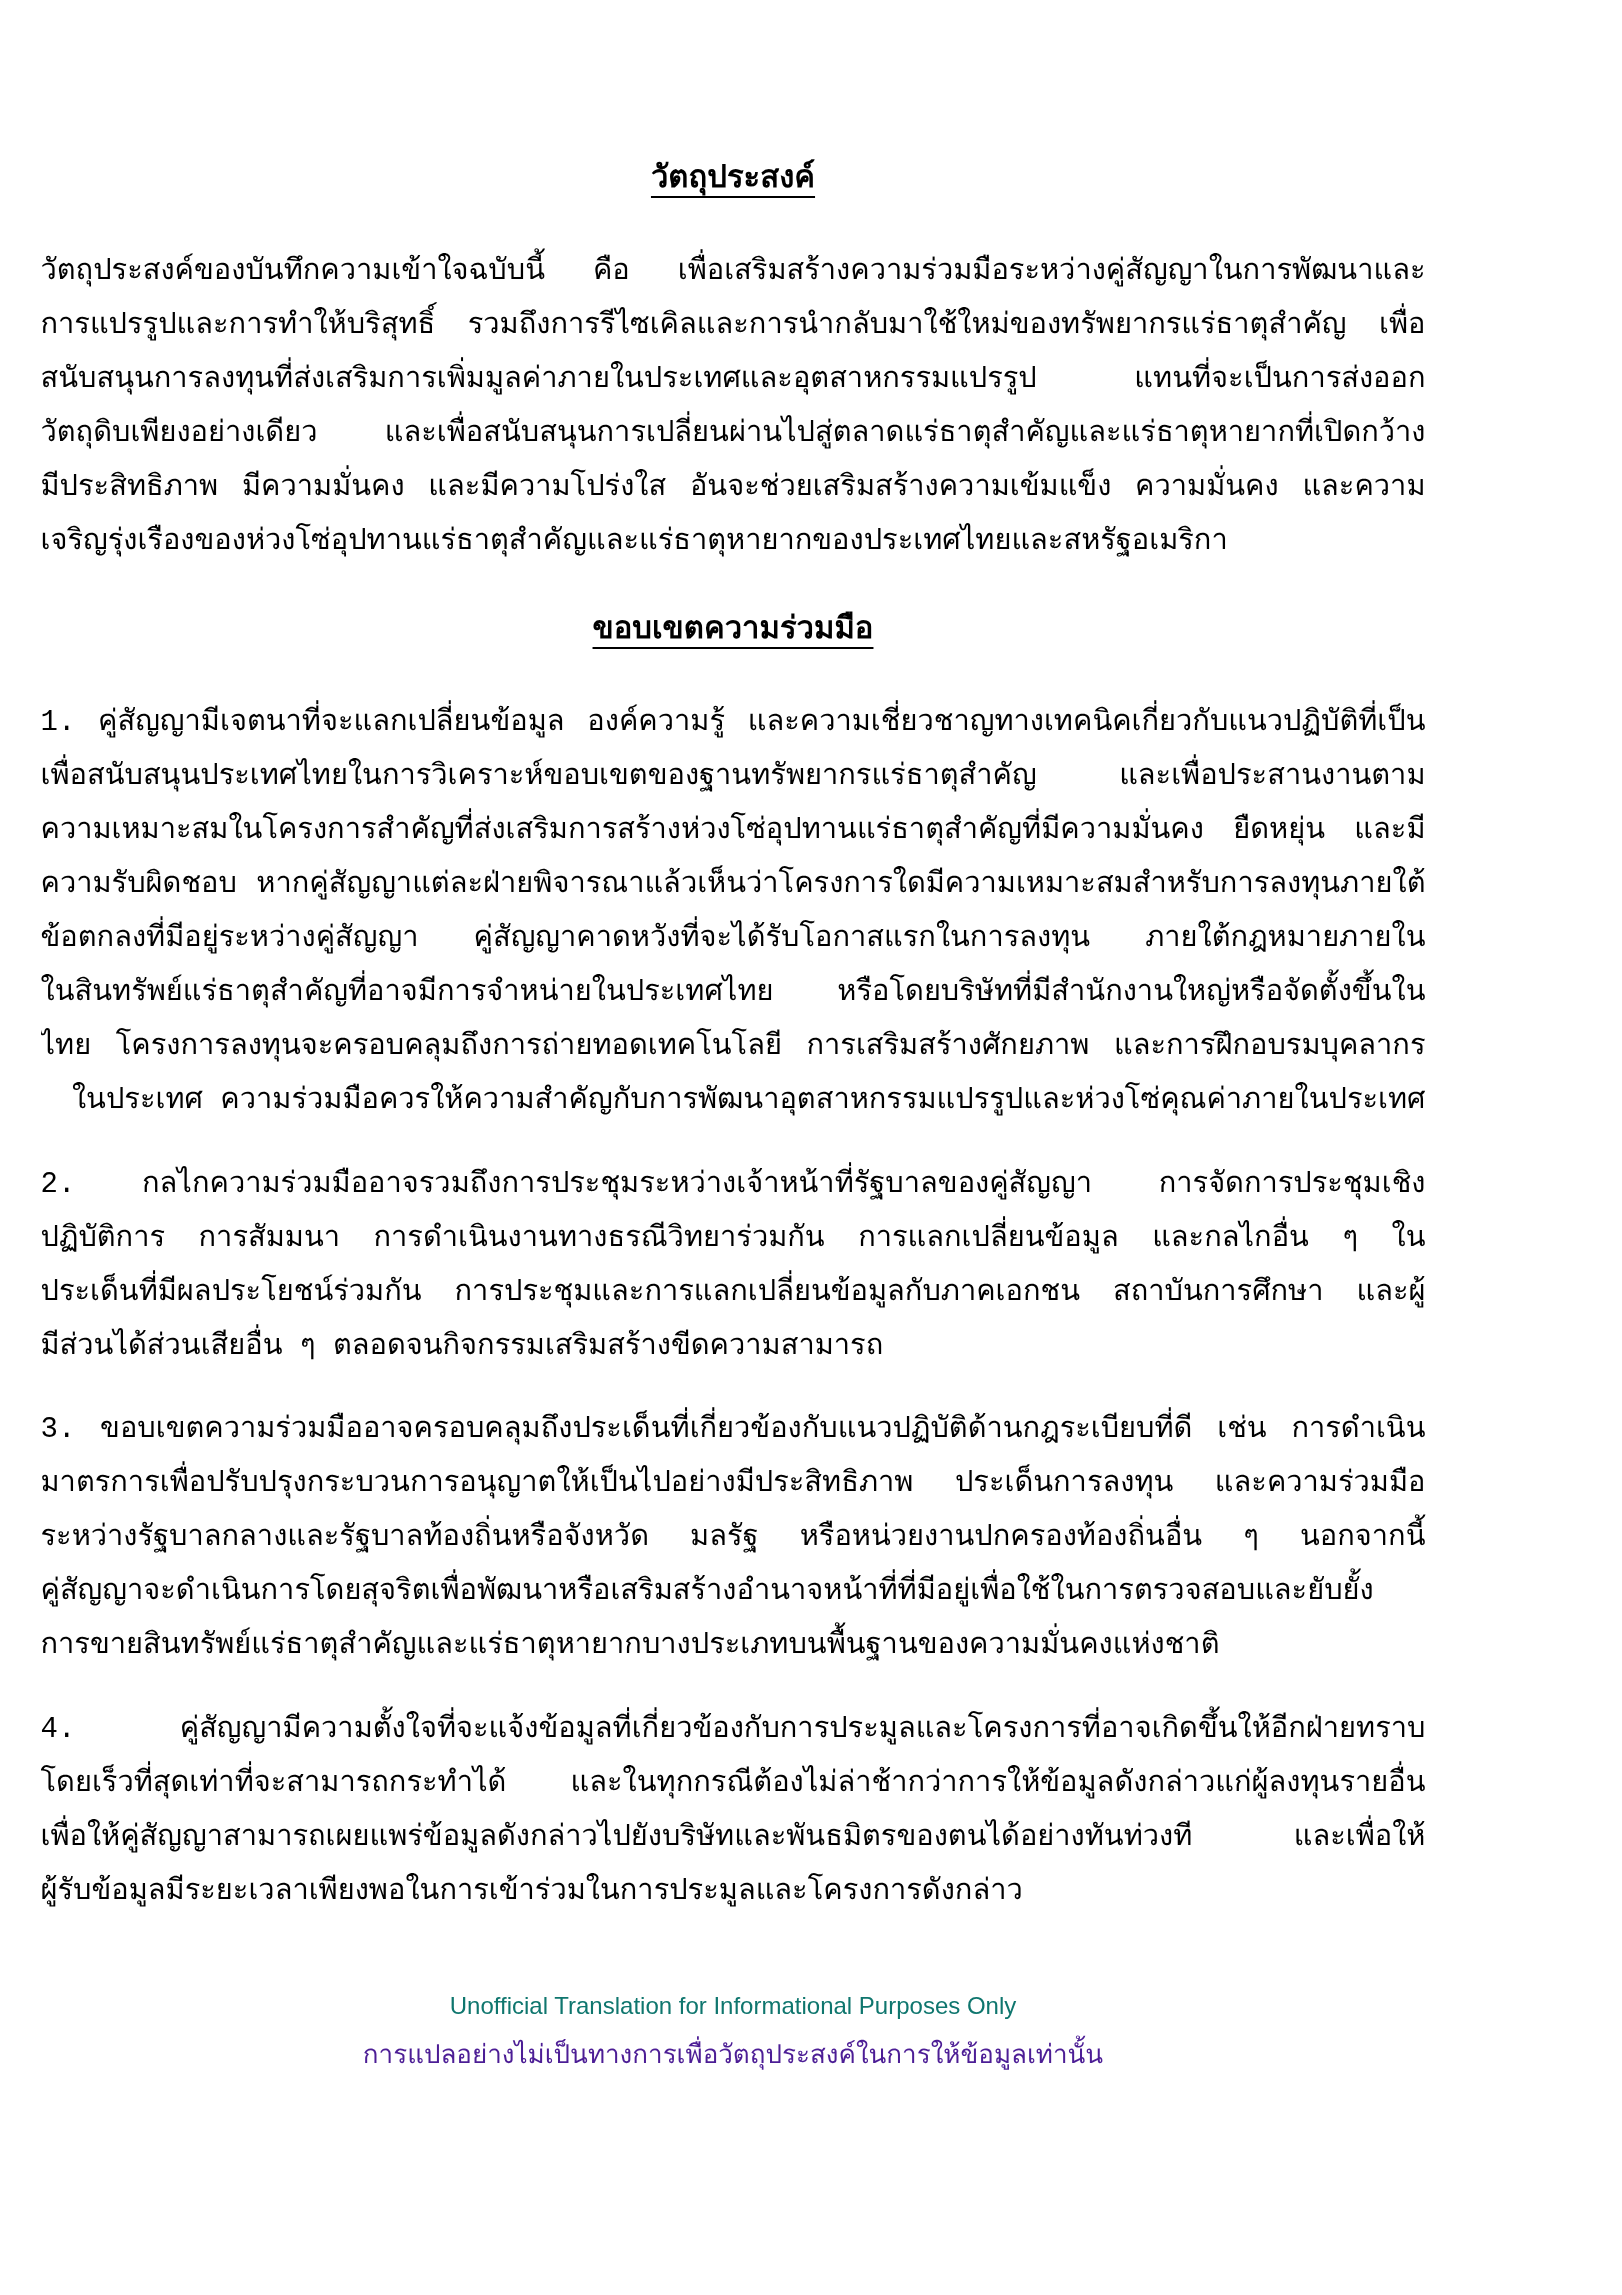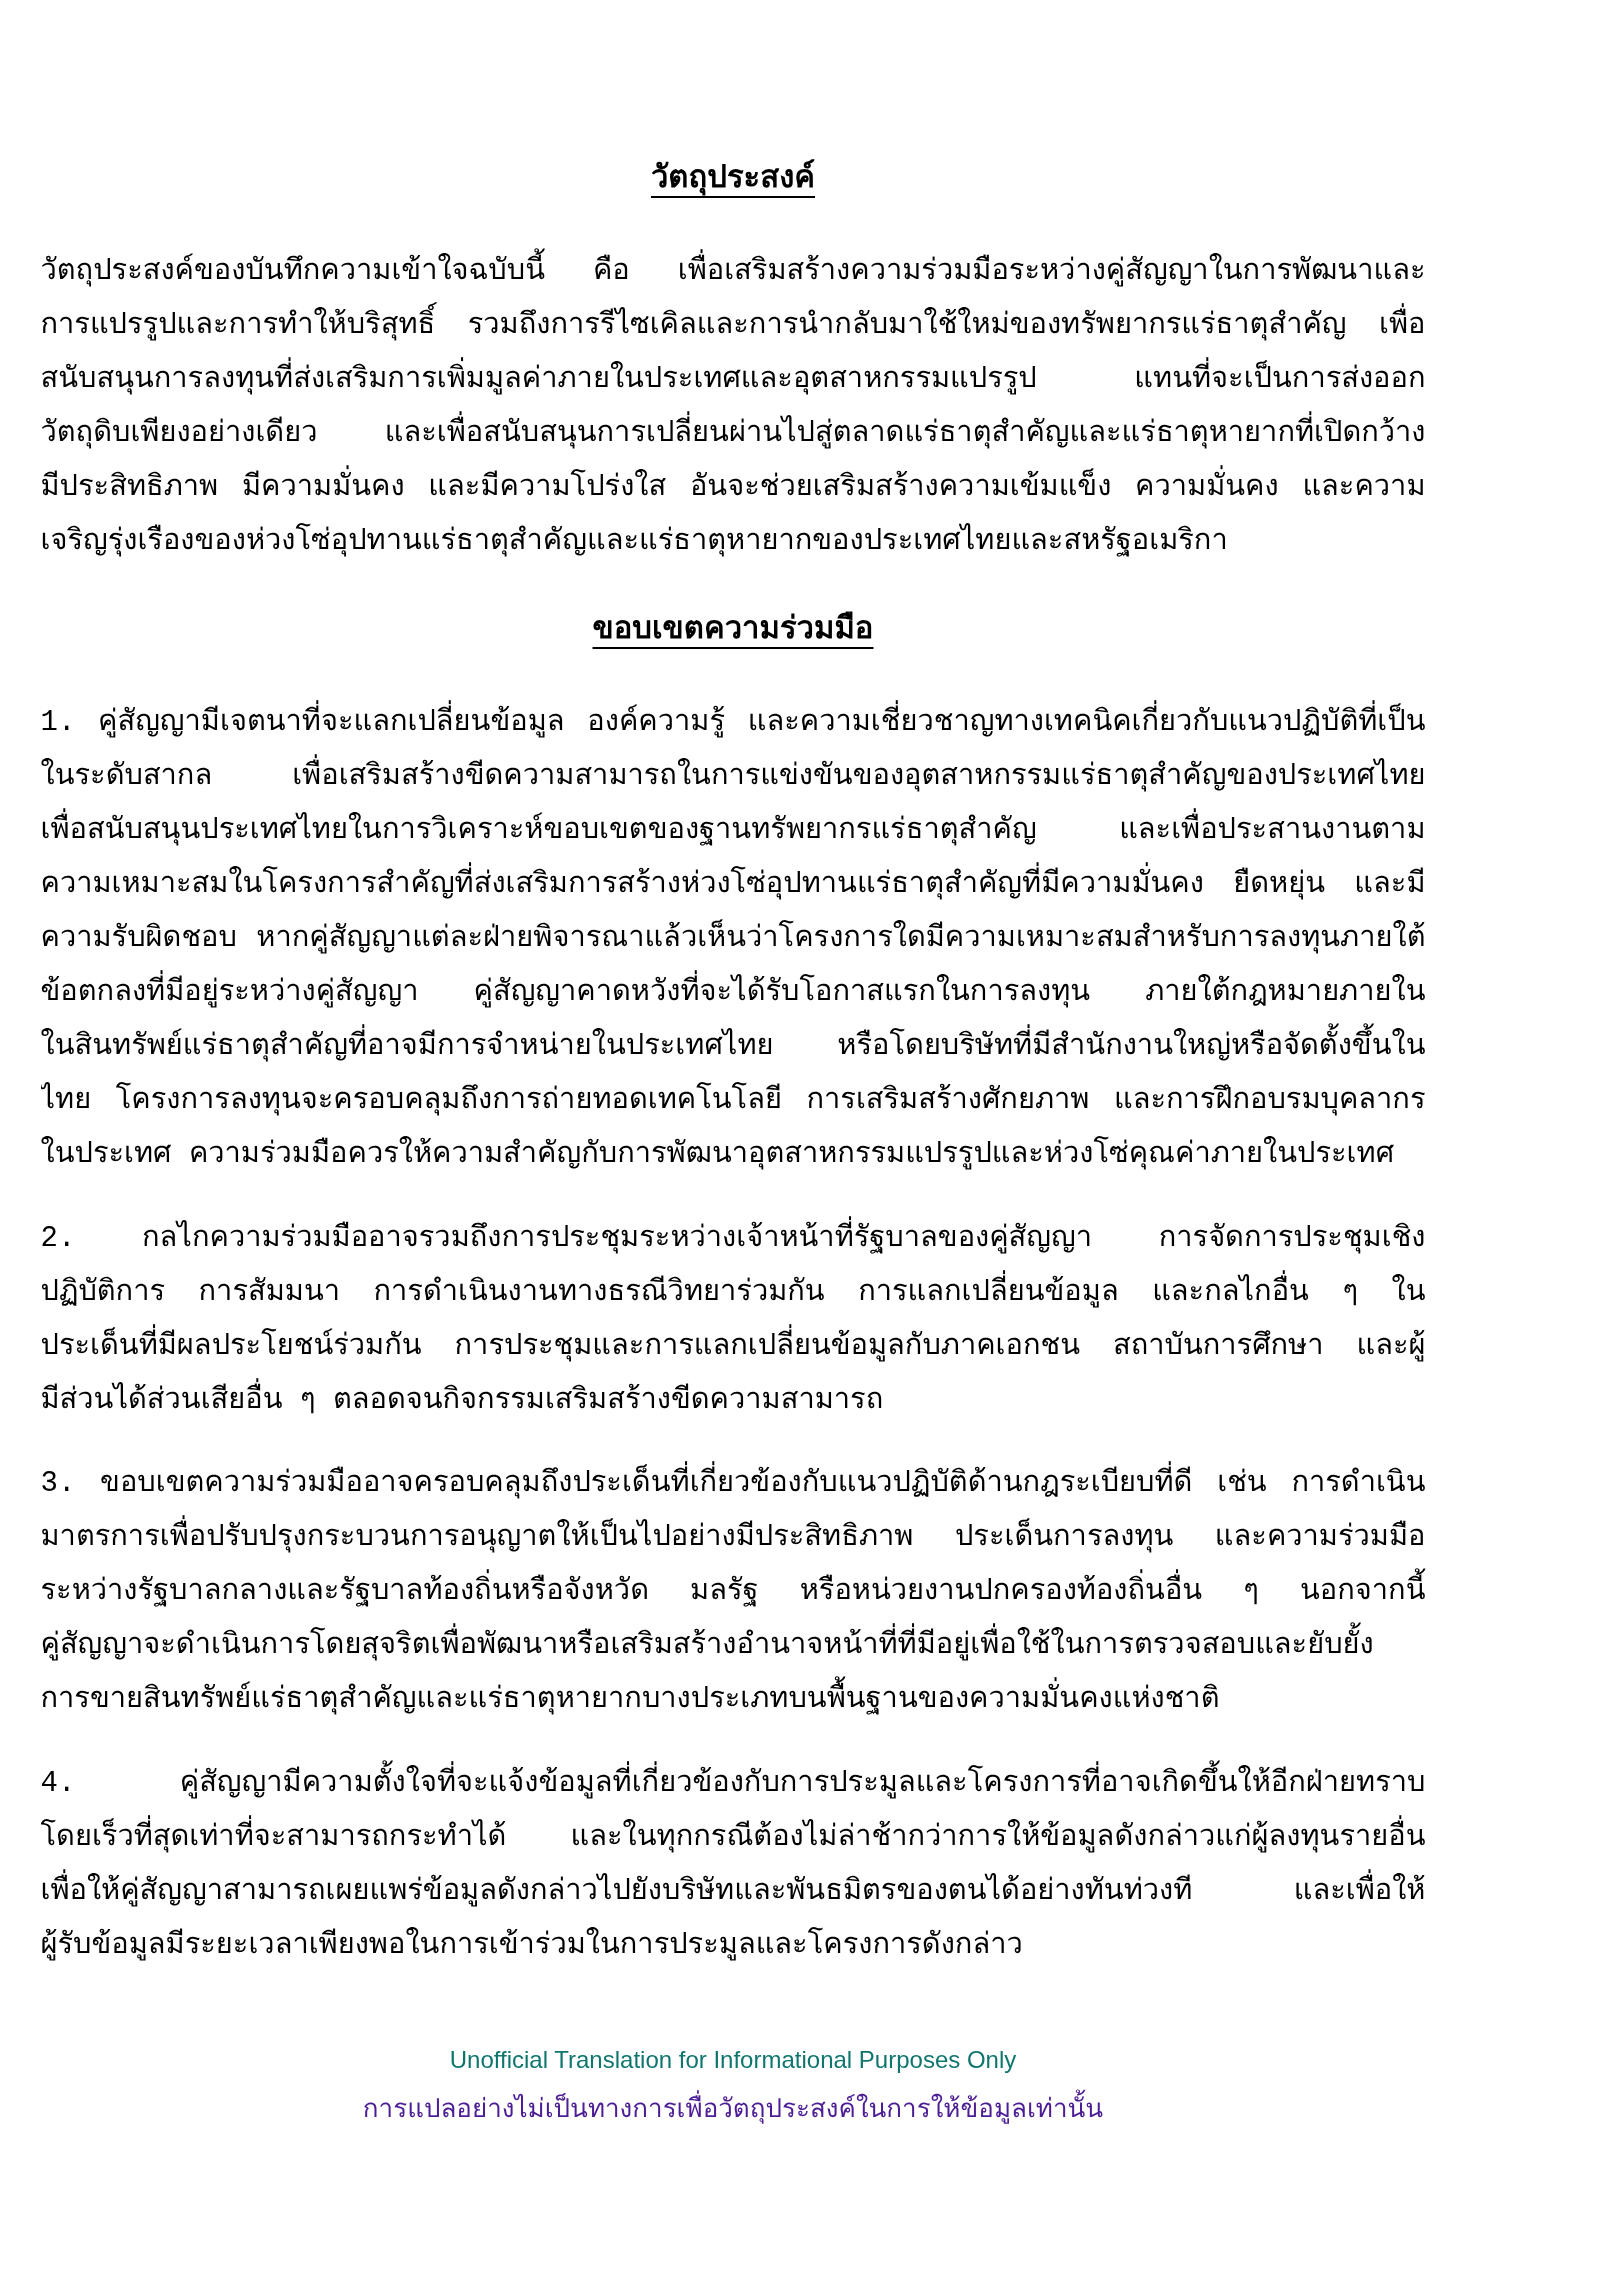--- a/index.html
+++ b/index.html
@@ -46,21 +46,21 @@
   }
   .ln {
     font-size: 29px;
     height: 54px;
     line-height: 54px;
     text-align: justify;
     text-align-last: justify;
     overflow: hidden;
   }
   .ln.ln-last {
-    text-align: left;
+    text-align: right;
     text-align-last: left;
   }
   .footer {
     margin-top: 62px;
     text-align: center;
   }
   .footer-en {
     font-size: 24px;
     line-height: 49px;
     color: #0f766e;
@@ -85,21 +85,20 @@
       <div class="ln">สนับสนุนการลงทุนที่ส่งเสริมการเพิ่มมูลค่าภายในประเทศและอุตสาหกรรมแปรรูป แทนที่จะเป็นการส่งออก</div>
       <div class="ln">วัตถุดิบเพียงอย่างเดียว และเพื่อสนับสนุนการเปลี่ยนผ่านไปสู่ตลาดแร่ธาตุสำคัญและแร่ธาตุหายากที่เปิดกว้าง</div>
       <div class="ln">มีประสิทธิภาพ มีความมั่นคง และมีความโปร่งใส อันจะช่วยเสริมสร้างความเข้มแข็ง ความมั่นคง และความ</div>
       <div class="ln ln-last">เจริญรุ่งเรืองของห่วงโซ่อุปทานแร่ธาตุสำคัญและแร่ธาตุหายากของประเทศไทยและสหรัฐอเมริกา</div>
     </div>
 
     <h1 class="doc-heading scope"><span class="hd">ขอบเขตความร่วมมือ</span></h1>
 
     <div class="para">
       <div class="ln">1. คู่สัญญามีเจตนาที่จะแลกเปลี่ยนข้อมูล องค์ความรู้ และความเชี่ยวชาญทางเทคนิคเกี่ยวกับแนวปฏิบัติที่เป็นเลิศ</div>
-      <div class="ln">ในระดับสากล เพื่อเสริมสร้างขีดความสามารถในการแข่งขันของอุตสาหกรรมแร่ธาตุสำคัญของประเทศไทย</div>
       <div class="ln">เพื่อสนับสนุนประเทศไทยในการวิเคราะห์ขอบเขตของฐานทรัพยากรแร่ธาตุสำคัญ และเพื่อประสานงานตาม</div>
       <div class="ln">ความเหมาะสมในโครงการสำคัญที่ส่งเสริมการสร้างห่วงโซ่อุปทานแร่ธาตุสำคัญที่มีความมั่นคง ยืดหยุ่น และมี</div>
       <div class="ln">ความรับผิดชอบ หากคู่สัญญาแต่ละฝ่ายพิจารณาแล้วเห็นว่าโครงการใดมีความเหมาะสมสำหรับการลงทุนภายใต้</div>
       <div class="ln">ข้อตกลงที่มีอยู่ระหว่างคู่สัญญา คู่สัญญาคาดหวังที่จะได้รับโอกาสแรกในการลงทุน ภายใต้กฎหมายภายในประเทศ</div>
       <div class="ln">ในสินทรัพย์แร่ธาตุสำคัญที่อาจมีการจำหน่ายในประเทศไทย หรือโดยบริษัทที่มีสำนักงานใหญ่หรือจัดตั้งขึ้นในประเทศ</div>
       <div class="ln">ไทย โครงการลงทุนจะครอบคลุมถึงการถ่ายทอดเทคโนโลยี การเสริมสร้างศักยภาพ และการฝึกอบรมบุคลากร</div>
       <div class="ln ln-last">ในประเทศ ความร่วมมือควรให้ความสำคัญกับการพัฒนาอุตสาหกรรมแปรรูปและห่วงโซ่คุณค่าภายในประเทศเป็นลำดับแรก</div>
     </div>
 
     <div class="para">

